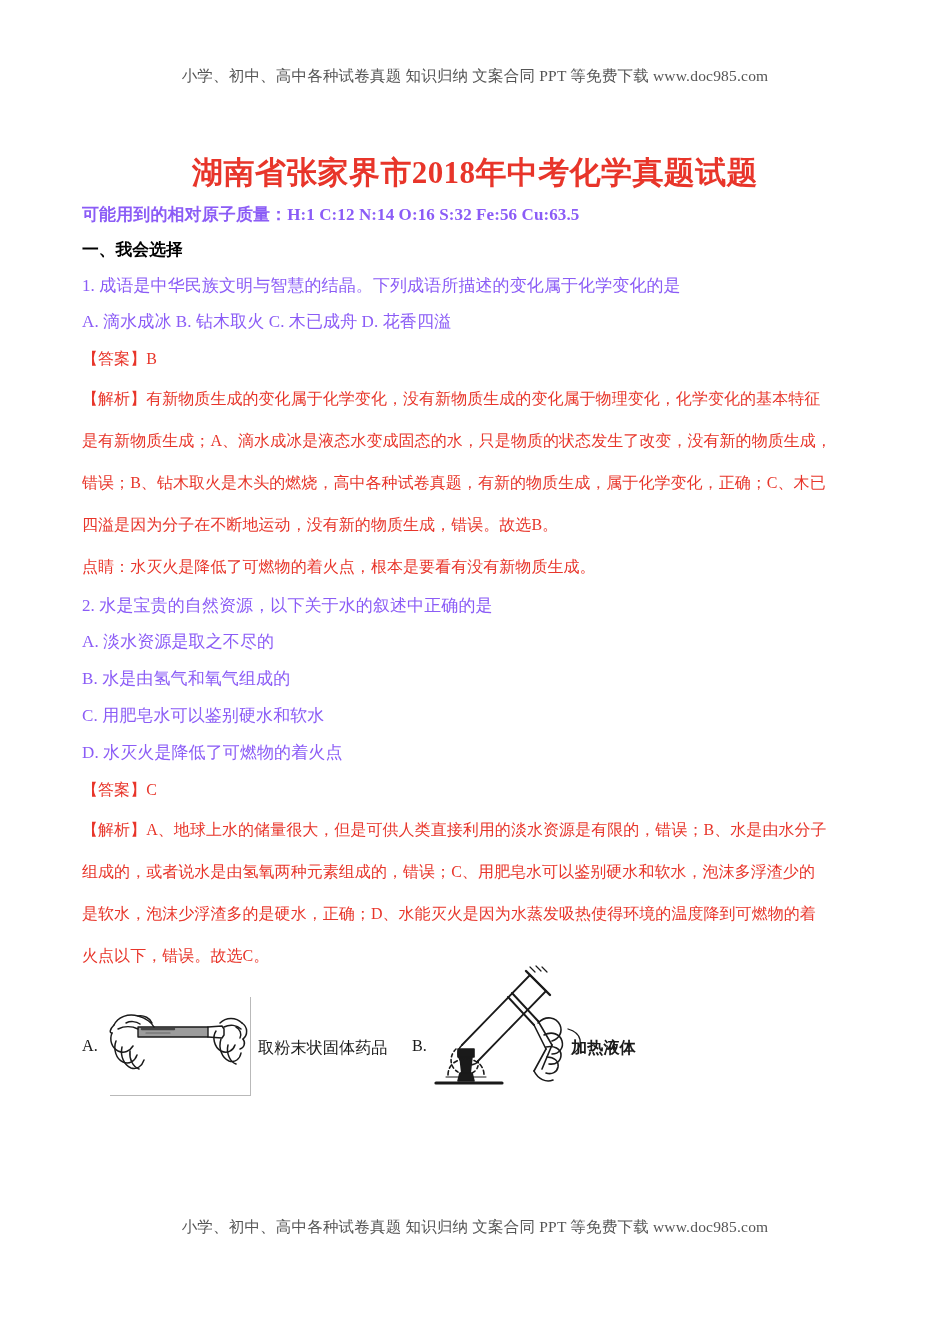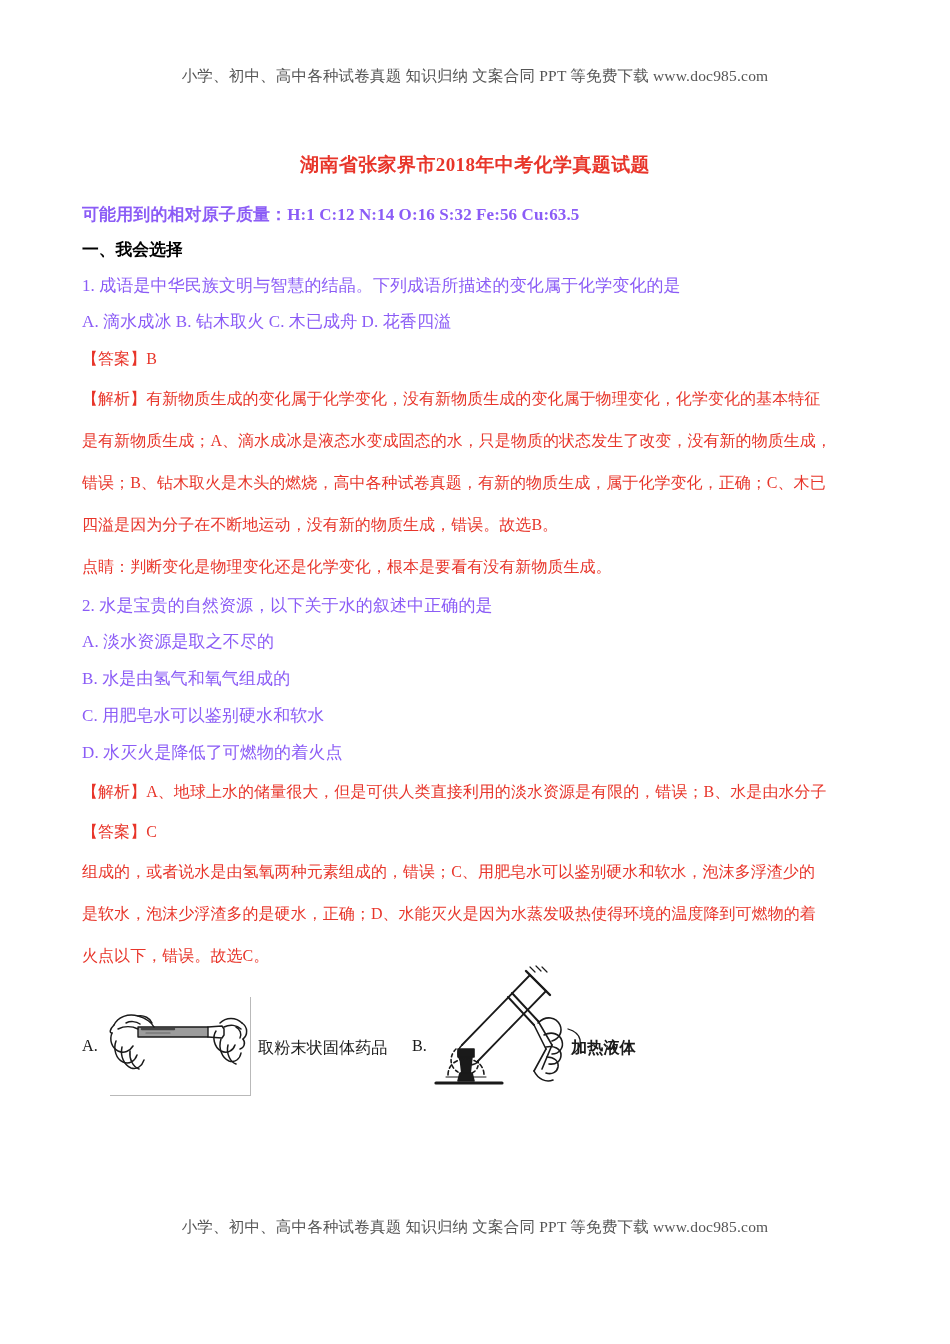--- a/index.html
+++ b/index.html
@@ -34,21 +34,21 @@
   }
   .watermark-top { top: 66px; }
   .watermark-bottom { top: 1217px; }
 
   .doc-title {
     position: absolute;
     left: 0;
     top: 152px;
     width: 950px;
     text-align: center;
-    font-size: 19px;
+    font-size: 31px;
     font-weight: bold;
     color: #e8352a;
     letter-spacing: 0.4px;
   }
 
   .content {
     position: absolute;
     left: 82px;
     top: 198px;
     width: 790px;
@@ -130,36 +130,36 @@
         <span>成语是中华民族文明与智慧的结晶。下列成语所描述的变化属于化学变化的是</span>
       </div>
       <div class="line opt-line">A. 滴水成冰      B. 钻木取火      C. 木已成舟      D. 花香四溢</div>
       <div class="red red-first">
         <span>【答案】</span><span>B</span>
       </div>
       <div class="red">【解析】有新物质生成的变化属于化学变化，没有新物质生成的变化属于物理变化，化学变化的基本特征</div>
       <div class="red">是有新物质生成；A、滴水成冰是液态水变成固态的水，只是物质的状态发生了改变，没有新的物质生成，</div>
       <div class="red">错误；B、钻木取火是木头的燃烧，高中各种试卷真题，有新的物质生成，属于化学变化，正确；C、木已</div>
       <div class="red">四溢是因为分子在不断地运动，没有新的物质生成，错误。故选B。</div>
-      <div class="red">点睛：判断变化是物理变化还是化学变化，根本是要看有没有新物质生成。</div>
+      <div class="red">点睛：水灭火是降低了可燃物的着火点，根本是要看有没有新物质生成。</div>
     </div>
 
     <div>
       <div class="line q-line">
         <span>2.</span>
         <span>水是宝贵的自然资源，以下关于水的叙述中正确的是</span>
       </div>
       <div class="line opt-line">A. 淡水资源是取之不尽的</div>
       <div class="line opt-line">B. 水是由氢气和氧气组成的</div>
       <div class="line opt-line">C. 用肥皂水可以鉴别硬水和软水</div>
       <div class="line opt-line">D. 水灭火是降低了可燃物的着火点</div>
-      <div class="red">【解析】A、地球上水的储量很大，但是可供人类直接利用的淡水资源是有限的，错误；B、水是由水分子</div>
       <div class="red red-first">
         <span>【答案】</span><span>C</span>
       </div>
+      <div class="red">【解析】A、地球上水的储量很大，但是可供人类直接利用的淡水资源是有限的，错误；B、水是由水分子</div>
       <div class="red">组成的，或者说水是由氢氧两种元素组成的，错误；C、用肥皂水可以鉴别硬水和软水，泡沫多浮渣少的</div>
       <div class="red">是软水，泡沫少浮渣多的是硬水，正确；D、水能灭火是因为水蒸发吸热使得环境的温度降到可燃物的着</div>
       <div class="red">火点以下，错误。故选C。</div>
     </div>
 
     <div>
 
       <div class="fig-row">
 
         <div class="fig-label" style="left:0; top:46px;">A.</div>

